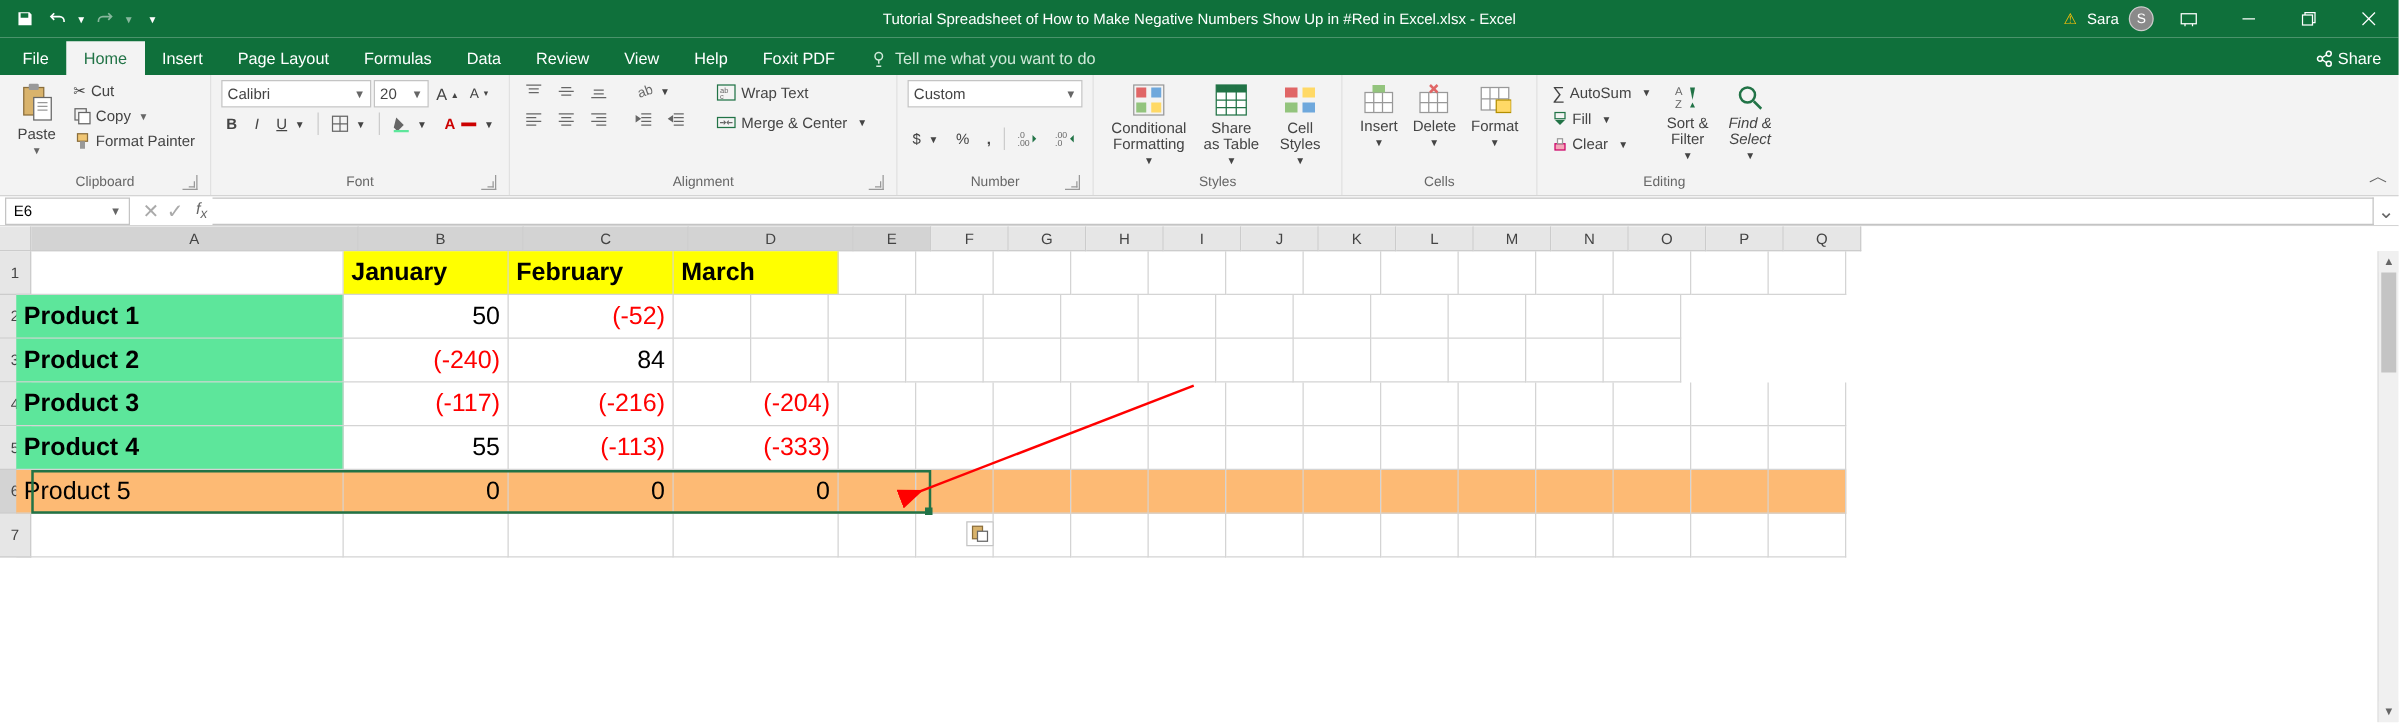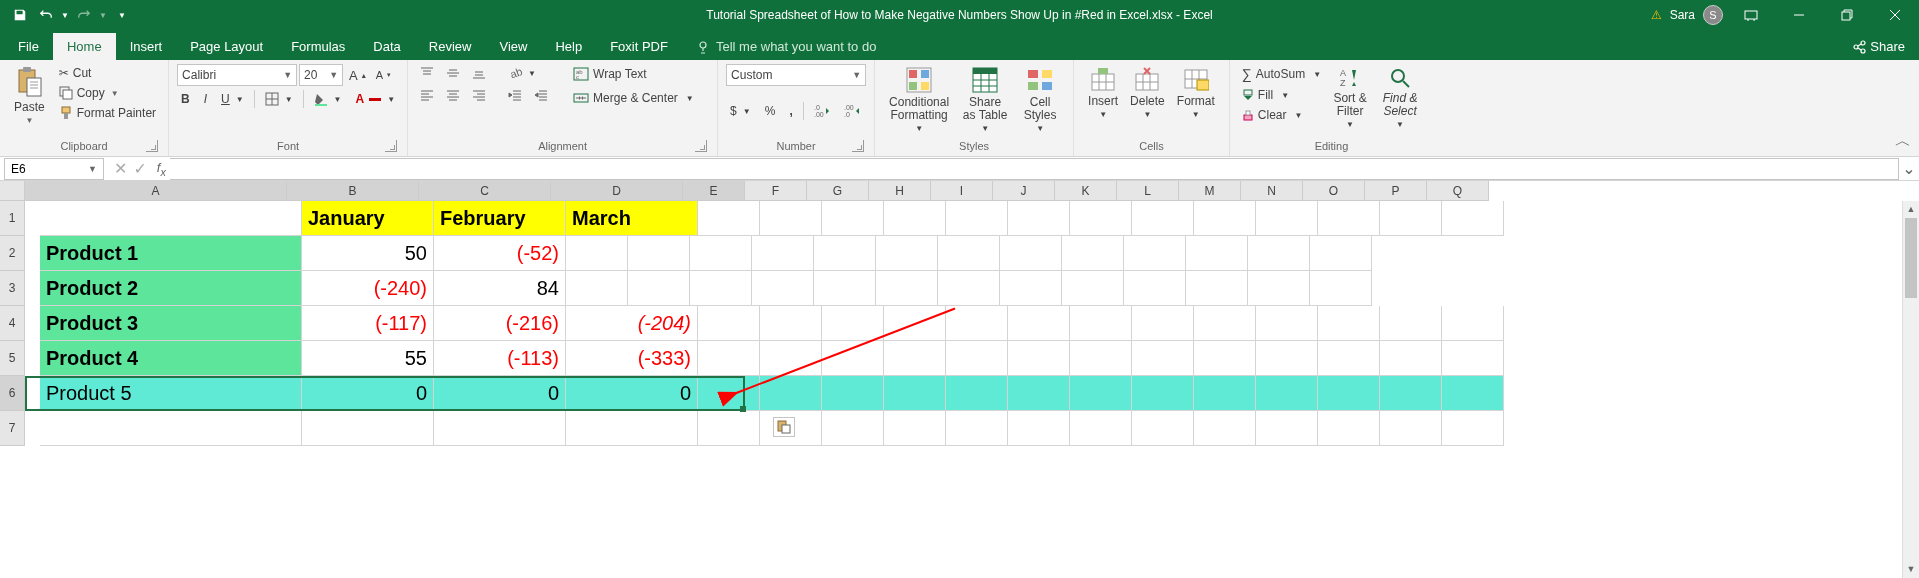--- a/index.html
+++ b/index.html
@@ -39,28 +39,28 @@
 .formula-input{flex:1;height:22px;border:1px solid #c4c4c4;border-left:none;padding:0 6px;font-size:12px;background:#fff;}
 .fbar-dd{width:20px;text-align:center;color:#666;cursor:pointer;}
 .grid-area{position:relative;height:calc(578px - 30px - 30px - 97px - 24px);overflow:hidden;background:#fff;}
 .corner{position:absolute;left:0;top:0;width:25px;height:20px;background:#e6e6e6;border-right:1px solid #ccc;border-bottom:1px solid #ccc;}
 .colhdrs{position:absolute;left:25px;top:0;height:20px;display:flex;}
 .colhdr{background:#e6e6e6;border-right:1px solid #ccc;border-bottom:1px solid #ccc;text-align:center;font-size:12px;color:#444;line-height:20px;}
 .colhdr.sel{background:#d3d3d3;}
 .rowhdrs{position:absolute;left:0;top:20px;width:25px;}
 .rowhdr{background:#e6e6e6;border-right:1px solid #ccc;border-bottom:1px solid #ccc;text-align:center;font-size:12px;color:#444;display:flex;align-items:center;justify-content:center;}
 .rowhdr.sel{background:#d3d3d3;}
-.cells{position:absolute;left:40px;top:20px;}
+.cells{position:absolute;left:13px;top:20px;}
 .row{display:flex;}
 .cell{border-right:1px solid #d4d4d4;border-bottom:1px solid #d4d4d4;font-size:20px;padding:0 6px;display:flex;align-items:center;overflow:hidden;white-space:nowrap;}
 .hdr-yellow{background:#ffff00;font-weight:bold;color:#000;}
 .prod-green{background:#5de69b;font-weight:bold;color:#000;}
 .neg{color:#ff0000;}
 .right{justify-content:flex-end;}
-.sel-row .cell{background:#5eead4;}
+.sel-row .cell{background:#fdba74;}
 .sel-overlay{position:absolute;border:2px solid #217346;pointer-events:none;}
 .sel-handle{position:absolute;width:6px;height:6px;background:#217346;right:-3px;bottom:-3px;}
 .paste-opts{position:absolute;width:22px;height:20px;border:1px solid #c4c4c4;background:#fff;display:flex;align-items:center;justify-content:center;cursor:pointer;}
 .arrow-annot{position:absolute;pointer-events:none;}
 .vscroll{position:absolute;right:0;top:20px;bottom:0;width:17px;background:#f0f0f0;border-left:1px solid #ddd;}
 .vscroll-btn{height:17px;background:#f0f0f0;text-align:center;font-size:9px;color:#666;line-height:17px;cursor:pointer;}
 .vscroll-thumb{position:absolute;left:2px;right:2px;top:17px;height:80px;background:#c4c4c4;cursor:pointer;}
 </style>
 </head>
 <body>
@@ -604,21 +604,21 @@
         <div class="cell " style="width: 62px; height: 100%;"></div>
         <div class="cell " style="width: 62px; height: 100%;"></div>
         <div class="cell " style="width: 62px; height: 100%;"></div>
         <div class="cell " style="width: 62px; height: 100%;"></div>
         <div class="cell " style="width: 62px; height: 100%;"></div>
       </div>
       <div class="row" style="height: 35px;">
         <div class="cell prod-green" style="width: 262px; height: 100%;">Product 3</div>
         <div class="cell right neg" style="width: 132px; height: 100%;">(-117)</div>
         <div class="cell right neg" style="width: 132px; height: 100%;">(-216)</div>
-        <div class="cell right neg" style="width: 132px; height: 100%; font-style: italic;">(-204)</div>
+        <div class="cell right neg" style="width: 132px; height: 100%;">(-204)</div>
         <div class="cell " style="width: 62px; height: 100%;"></div>
         <div class="cell " style="width: 62px; height: 100%;"></div>
         <div class="cell " style="width: 62px; height: 100%;"></div>
         <div class="cell " style="width: 62px; height: 100%;"></div>
         <div class="cell " style="width: 62px; height: 100%;"></div>
         <div class="cell " style="width: 62px; height: 100%;"></div>
         <div class="cell " style="width: 62px; height: 100%;"></div>
         <div class="cell " style="width: 62px; height: 100%;"></div>
         <div class="cell " style="width: 62px; height: 100%;"></div>
         <div class="cell " style="width: 62px; height: 100%;"></div>

